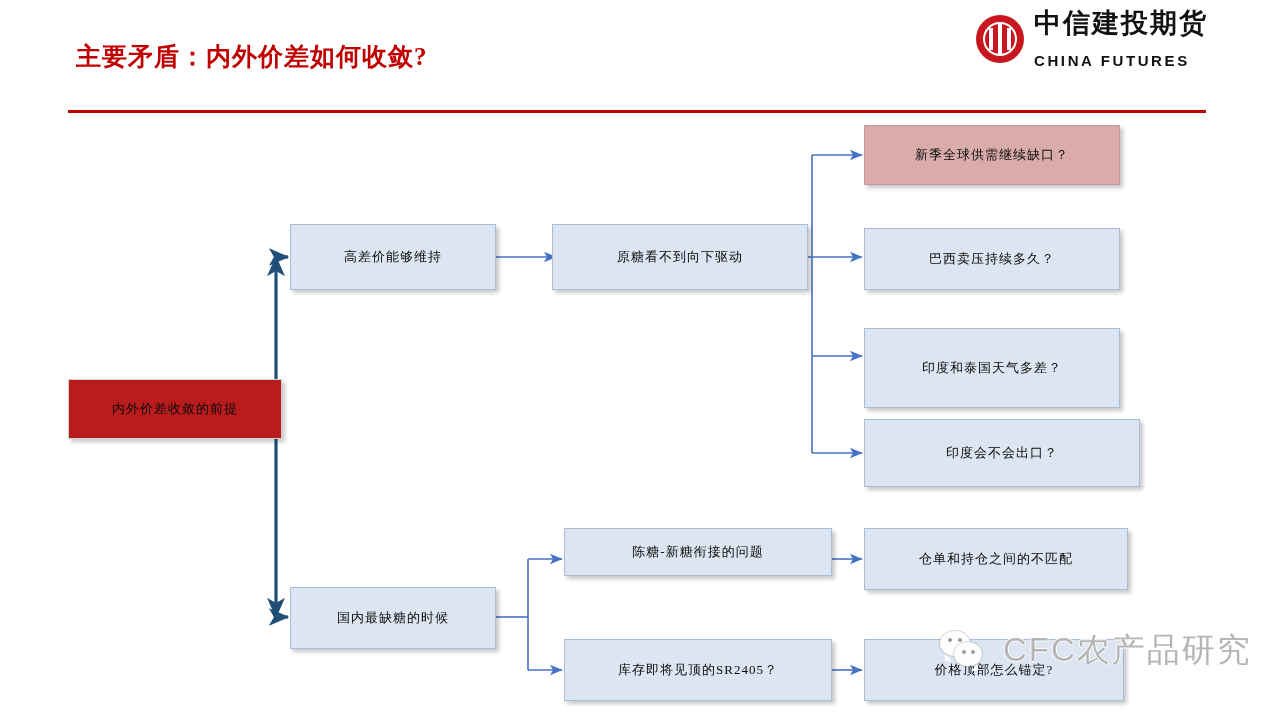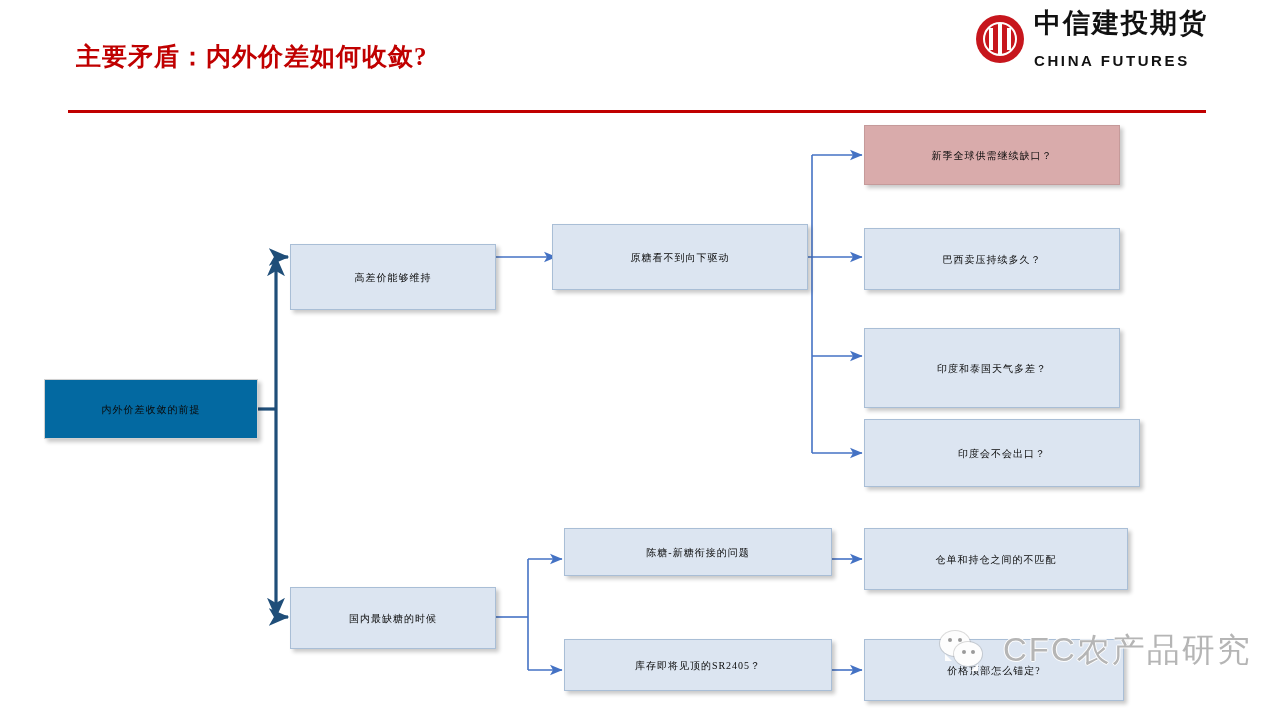--- a/index.html
+++ b/index.html
@@ -119,31 +119,32 @@
     height: 720px;
   }
 
   .node {
     position: absolute;
     box-sizing: border-box;
     display: flex;
     align-items: center;
     justify-content: center;
     text-align: center;
-    font-size: 10px;
+    font-size: 13px;
     color: #0a0a0a;
     border: 1px solid #9fb2cc;
     box-shadow: 3px 3px 4px rgba(0,0,0,0.22);
     letter-spacing: 1px;
     line-height: 1.3;
     padding: 0 8px;
   }
   .node.root {
-    background: #0369a1;
+    background: #b91c1c;
     border: 1px solid #d0d0d0;
+    margin-left: 24px;
   }
   .node.blue {
     background: #DCE5F1;
     border: 1px solid #a9bed6;
   }
   .node.pink {
     background: #D9ABAB;
     border: 1px solid #c59a9a;
   }
 
@@ -282,37 +283,37 @@
     </g>
 
     <g stroke="#4472C4" stroke-width="1.6" fill="none">
       <path d="M832,559 L862,559" marker-end="url(#arw-thin)"></path>
       <path d="M832,670 L862,670" marker-end="url(#arw-thin)"></path>
     </g>
   </svg>
 
   <div class="node root" style="left:44px; top:379px; width:214px; height:60px;">内外价差收敛的前提</div>
 
-  <div class="node blue" style="left:290px; top:224px; width:206px; height:66px;margin-top:20px;">高差价能够维持</div>
+  <div class="node blue" style="left:290px; top:224px; width:206px; height:66px;">高差价能够维持</div>
 
   <div class="node blue" style="left:552px; top:224px; width:256px; height:66px;">原糖看不到向下驱动</div>
 
   <div class="node pink" style="left:864px; top:125px; width:256px; height:60px;">新季全球供需继续缺口？</div>
 
   <div class="node blue" style="left:864px; top:228px; width:256px; height:62px;">巴西卖压持续多久？</div>
 
   <div class="node blue" style="left:864px; top:328px; width:256px; height:80px;">印度和泰国天气多差？</div>
 
   <div class="node blue" style="left:864px; top:419px; width:276px; height:68px;">印度会不会出口？</div>
 
   <div class="node blue" style="left:290px; top:587px; width:206px; height:62px;">国内最缺糖的时候</div>
 
   <div class="node blue" style="left:564px; top:528px; width:268px; height:48px;">陈糖-新糖衔接的问题</div>
 
-  <div class="node blue" style="left:564px; top:639px; width:268px; height:52px;">库存即将见顶的SR2405？</div>
+  <div class="node blue" style="left:564px; top:639px; width:268px; height:62px;">库存即将见顶的SR2405？</div>
 
   <div class="node blue" style="left:864px; top:528px; width:264px; height:62px;">仓单和持仓之间的不匹配</div>
 
   <div class="node blue" style="left:864px; top:639px; width:260px; height:62px;">价格顶部怎么锚定?</div>
 
 </div>
 
 <div id="watermark">
   <div id="wechat-icon">
     <span class="bub-a"></span>

